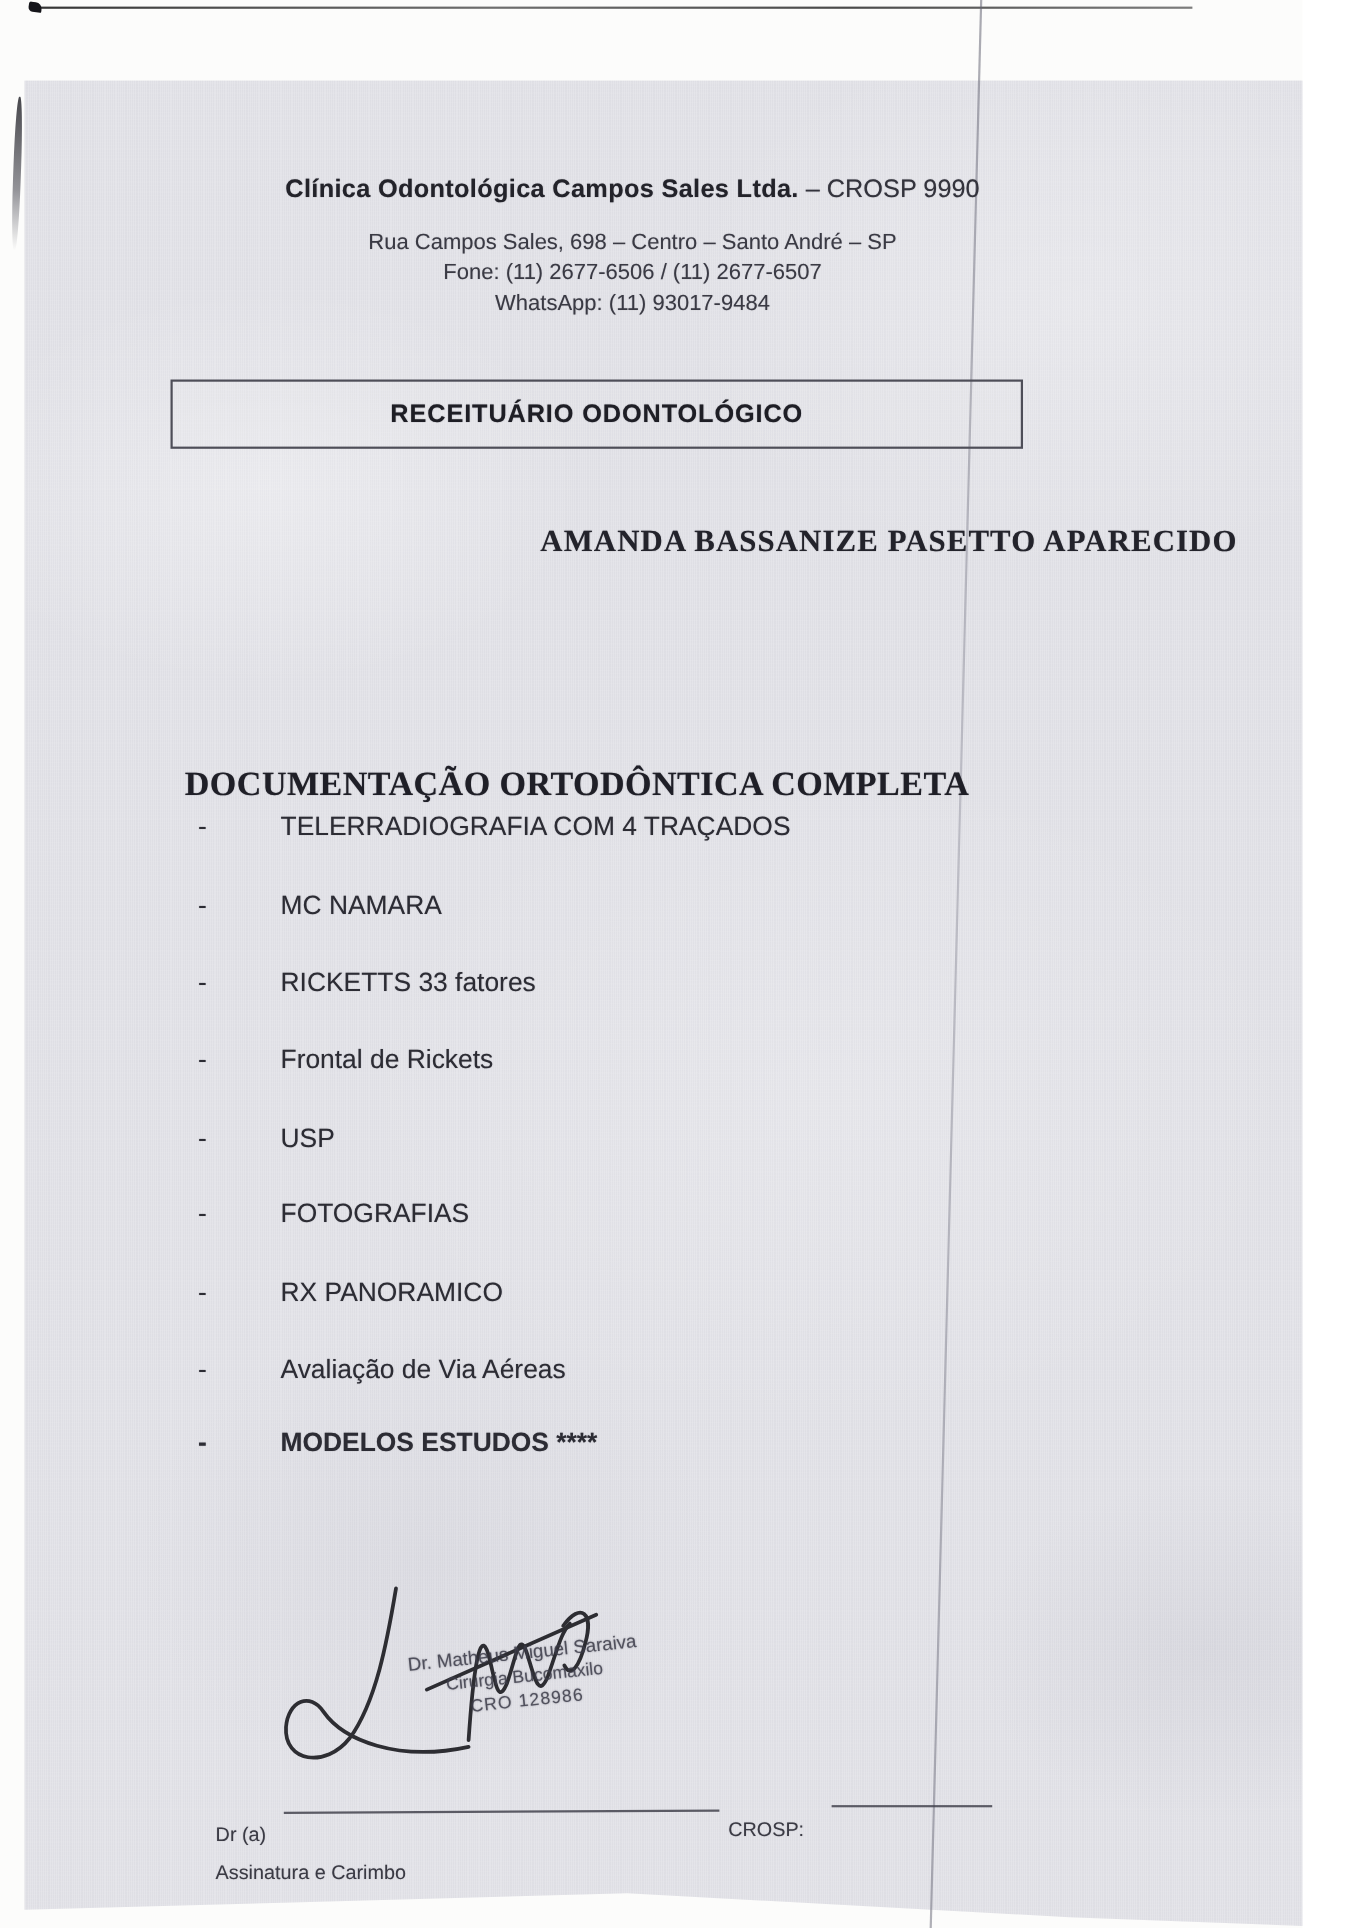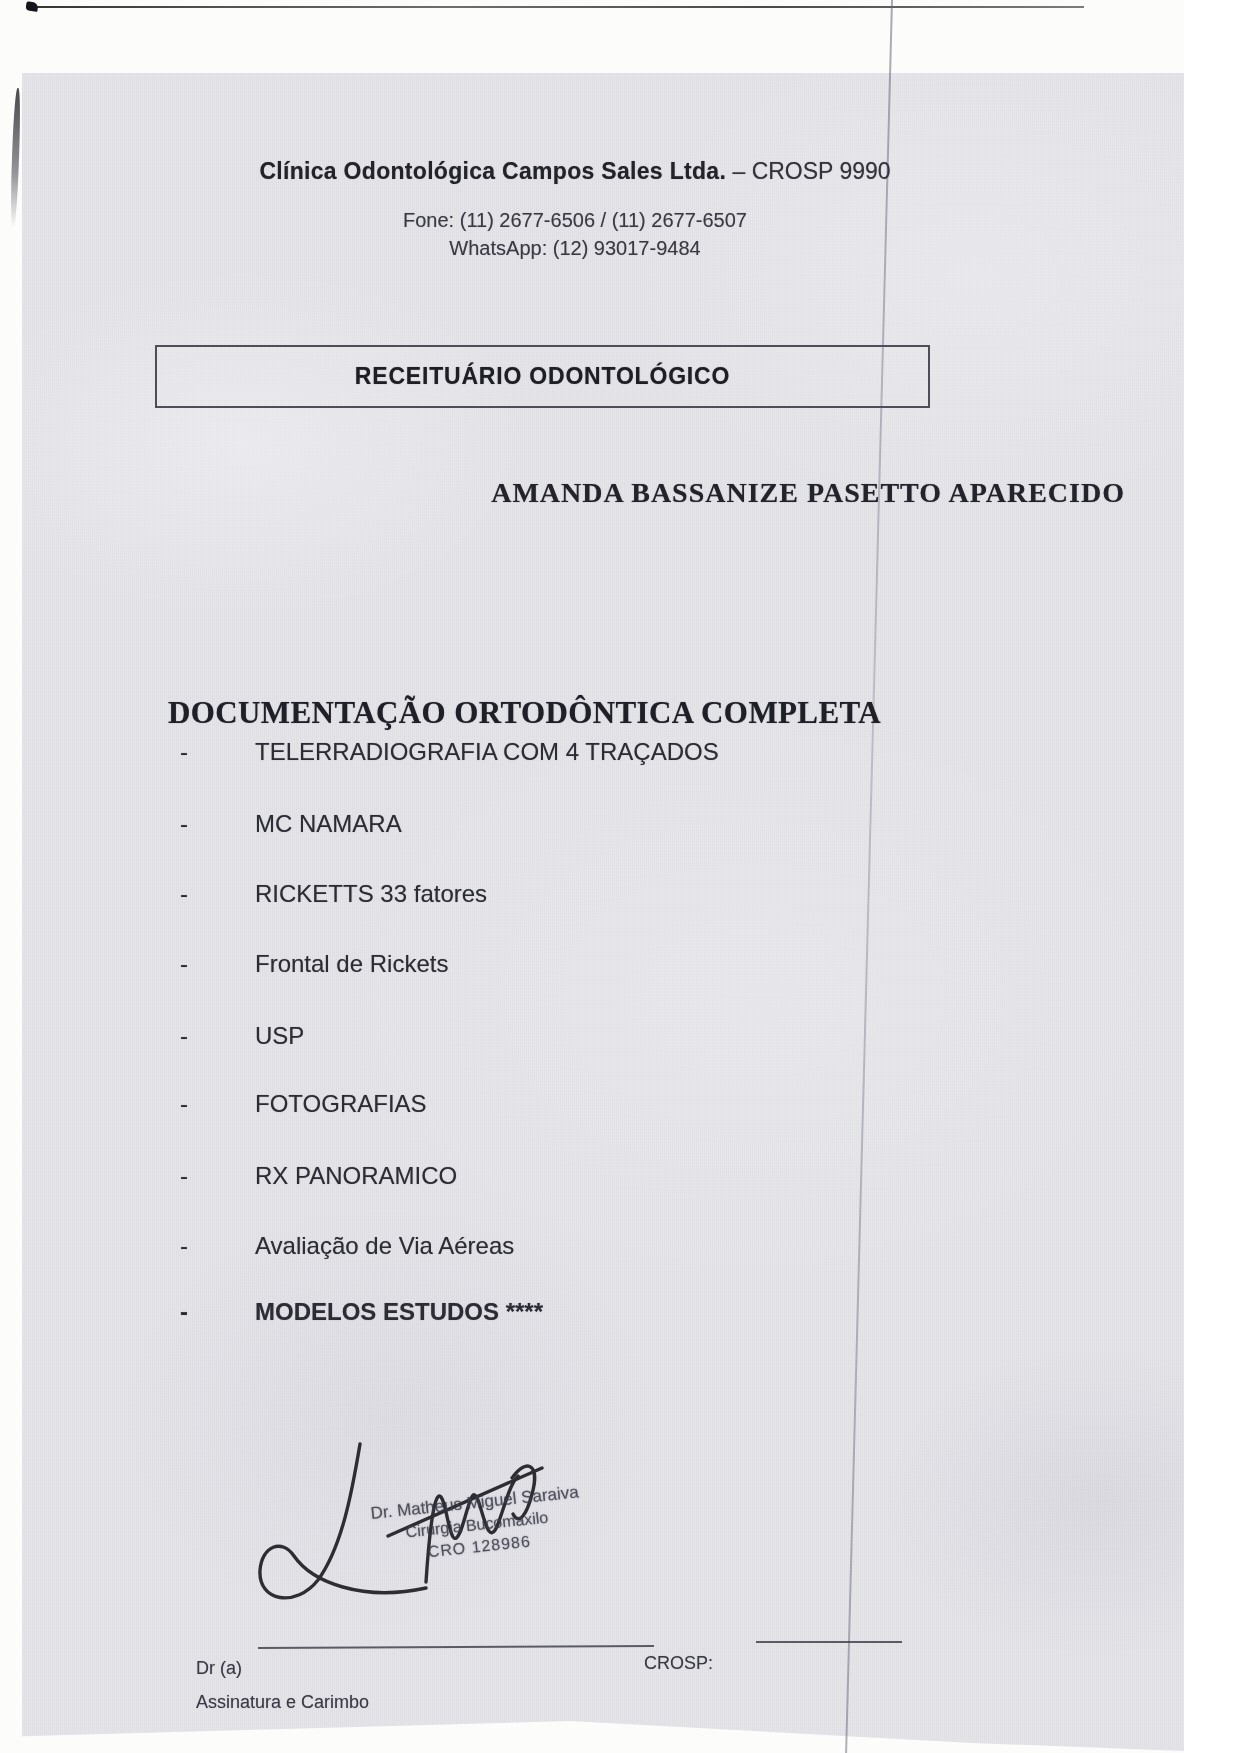--- a/index.html
+++ b/index.html
@@ -98,21 +98,21 @@
     text-align:center;color:rgba(58,58,70,.78);
     text-shadow:0 0 1.5px rgba(70,70,85,.6);
     line-height:22px;
   }
   .stamp .s1{font-size:17px;}
   .stamp .s2{font-size:16px;}
   .stamp .s3{font-size:16px;letter-spacing:1px;}
   
   .f-label{font-size:18px;color:#3a3a44;text-shadow:0 0 1px rgba(60,60,70,.35);margin-top:40px;}
   .dr-label{left:196px;top:1618px;}
-  .crosp-label{left:644px;top:1613px;}
+  .crosp-label{left:662px;top:1613px;}
   .sig-caption{left:196px;top:1652px;}
   .uline{height:2px;background:#43434d;opacity:.85;}
   .uline1{left:258px;top:1646px;width:396px;transform:rotate(-0.3deg);}
   .uline2{left:756px;top:1641px;width:146px;}
 </style>
 </head>
 <body>
 
 <div class="canvas">
 
@@ -122,22 +122,23 @@
 
   <div class="paper">
     <div class="paper-texture"></div>
   </div>
   <div class="fold-line"></div>
 
   <div class="abs center-axis clinic-name-line">
     <span class="bold">Clínica Odontológica Campos Sales Ltda.</span><span class="reg"> – CROSP 9990</span>
   </div>
   <div class="abs center-axis addr">
+    <div>Rua Campos Sales, 698 – Centro – Santo André – SP</div>
     <div>Fone: (11) 2677-6506 / (11) 2677-6507</div>
-    <div>WhatsApp: (12) 93017-9484</div>
+    <div>WhatsApp: (11) 93017-9484</div>
   </div>
 
   <div class="abs title-box">
     <span class="t">RECEITUÁRIO ODONTOLÓGICO</span>
   </div>
 
   <div class="abs patient">AMANDA BASSANIZE PASETTO APARECIDO</div>
 
   <div class="abs section-title">DOCUMENTAÇÃO ORTODÔNTICA COMPLETA</div>
 

